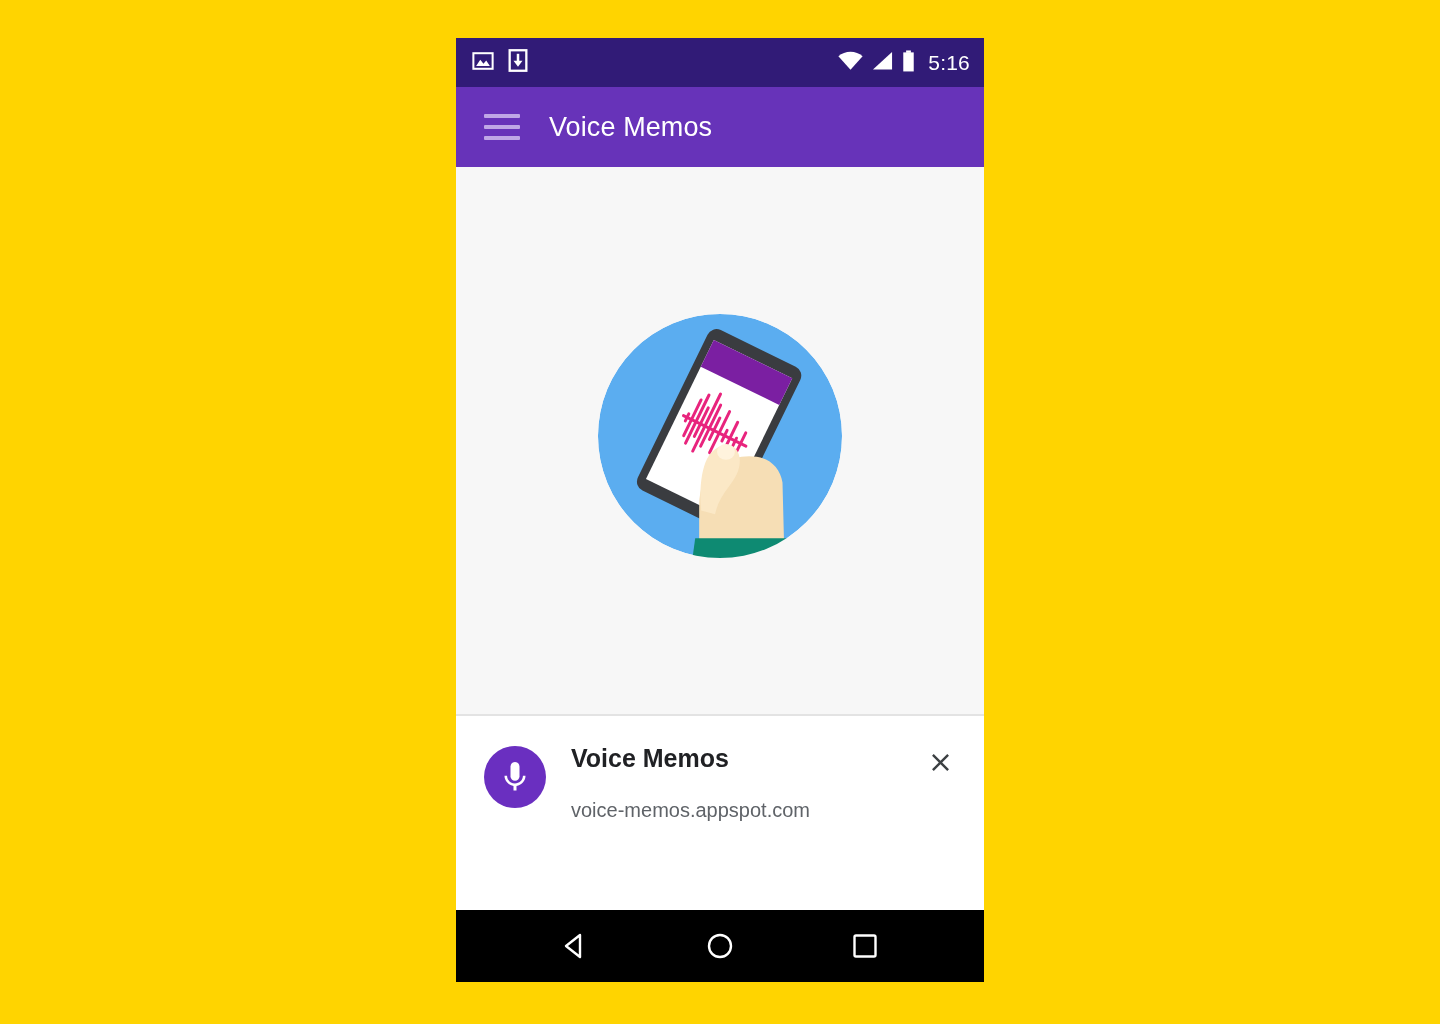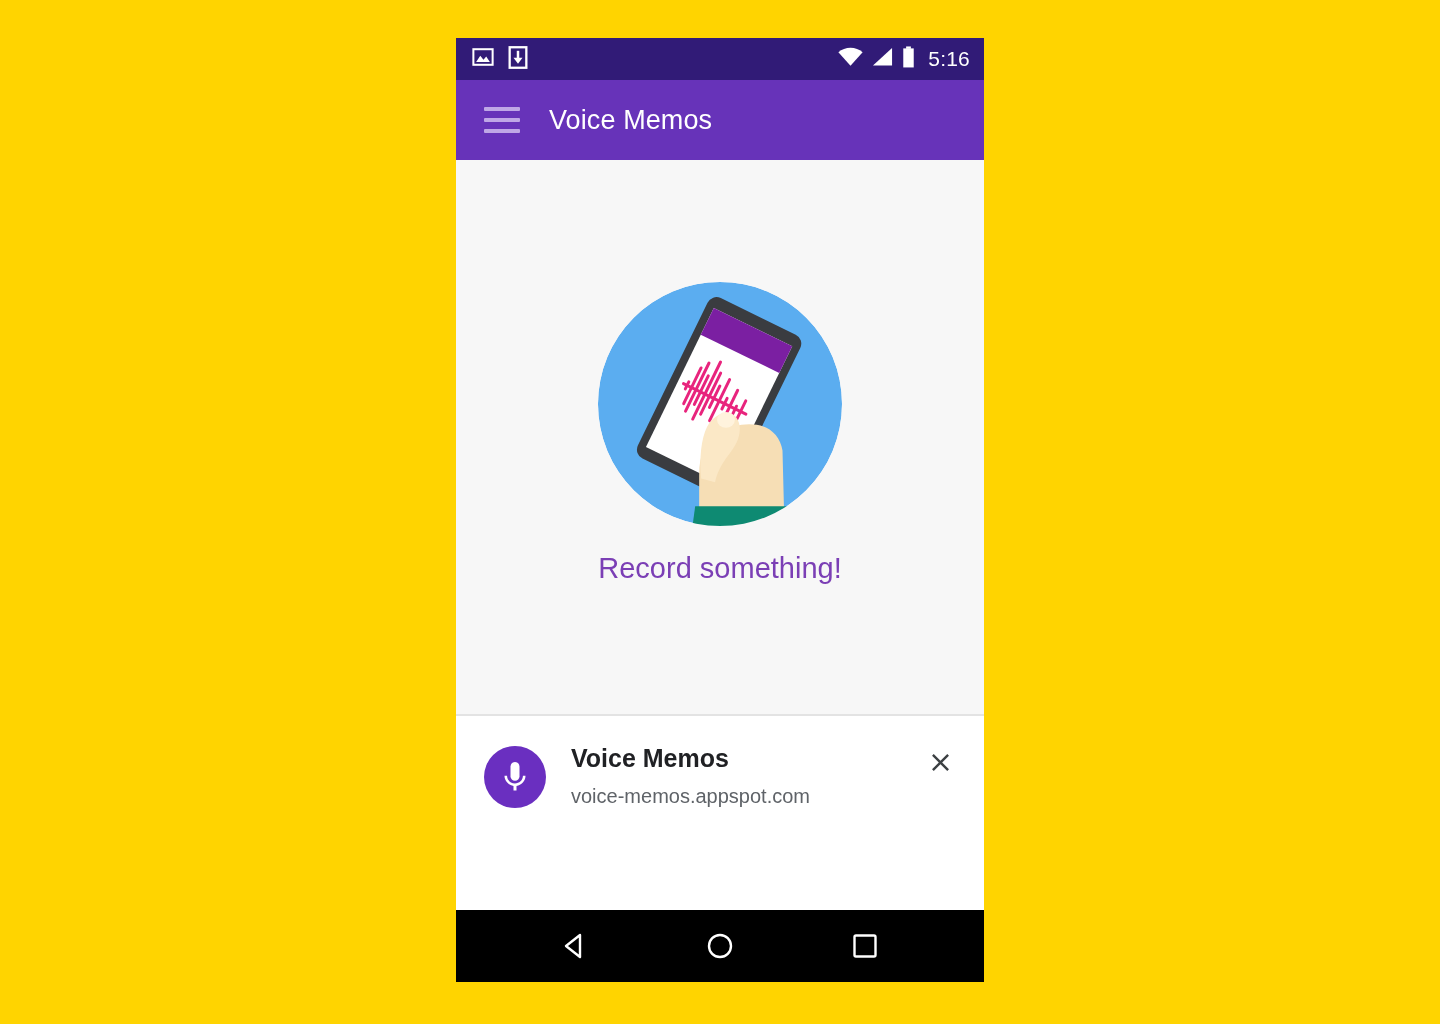--- a/index.html
+++ b/index.html
@@ -23,21 +23,21 @@
     width: 528px;
     height: 944px;
     background: #ffffff;
     overflow: hidden;
     display: flex;
     flex-direction: column;
   }
 
   
   #status-bar {
-    height: 42px;
+    height: 49px;
     background: #311B77;
     display: flex;
     align-items: center;
     padding: 0 14px 0 16px;
     flex: none;
     box-sizing: border-box;
   }
   .status-left {
     display: flex;
     align-items: center;
@@ -152,21 +152,21 @@
   }
   #banner-app-name {
     font-size: 25px;
     font-weight: bold;
     color: #202124;
     line-height: 1.25;
   }
   #banner-app-url {
     font-size: 20px;
     color: #5F6368;
-    margin-top: 10px;
+    margin-top: 24px;
     line-height: 1.2;
   }
   #banner-close {
     position: absolute;
     right: 24px;
     top: 26px;
     width: 40px;
     height: 40px;
     display: flex;
     align-items: center;
@@ -309,21 +309,20 @@
 
           <ellipse cx="131" cy="141" rx="9" ry="8" fill="#FFF3DD"></ellipse>
 
           <path d="M100 228 L193 228 L196 250 L97 250 Z" fill="#0E8A72"></path>
         </g>
 
         <path d="M125 2 A123 123 0 1 0 125 248 A123 123 0 1 0 125 2 Z
                  M-10 -10 L260 -10 L260 260 L-10 260 Z" fill="#F7F7F7" fill-rule="evenodd"></path>
       </svg>
 
-      <div id="empty-state-text">Record something!</div>
     </div>
   </div>
 
   <div id="install-banner">
     <div class="banner-top">
       <div id="app-icon">
         <svg width="36" height="36" viewBox="0 0 24 24">
           <path d="M12 14.5c1.66 0 3-1.34 3-3V5c0-1.66-1.34-3-3-3S9 3.34 9 5v6.5c0 1.66 1.34 3 3 3z" fill="#ffffff"></path>
           <path d="M17.3 11.2c0 3-2.54 5.1-5.3 5.1s-5.3-2.1-5.3-5.1H5c0 3.42 2.72 6.23 6 6.72V21h2v-3.08c3.28-.49 6-3.3 6-6.72h-1.7z" fill="#ffffff"></path>
         </svg>

